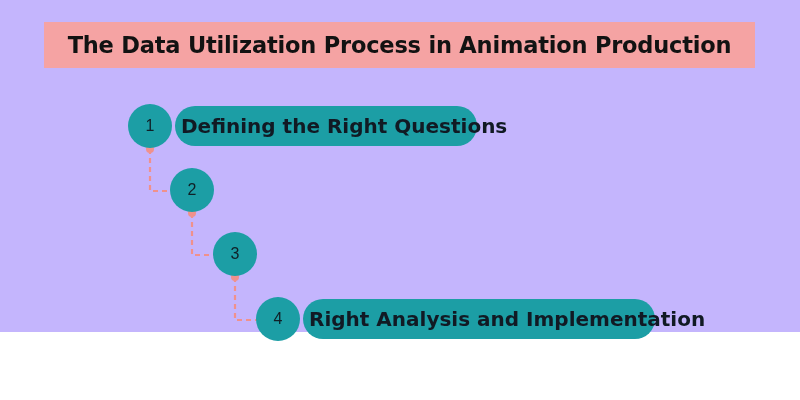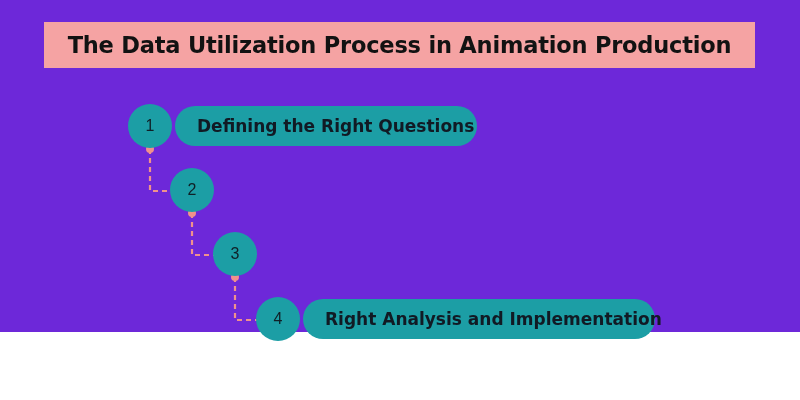--- a/index.html
+++ b/index.html
@@ -9,21 +9,21 @@
   body {
     width: 800px;
     height: 400px;
     overflow: hidden;
     font-family: "Liberation Sans", sans-serif;
   }
   #canvas {
     position: relative;
     width: 800px;
     height: 332px;
-    background: #6d28d9;
+    background: #c4b5fd;
   }
 
   
   #title-banner {
     position: absolute;
     left: 44px;
     top: 22px;
     width: 711px;
     height: 46px;
     background: #f5a3a3;
@@ -69,25 +69,25 @@
     top: 2px;
     height: 40px;
     background: #1c9ea5;
     border-radius: 20px;
     display: flex;
     align-items: center;
     z-index: 2;
   }
   .step-label {
     font-family: "DejaVu Sans", sans-serif;
-    font-size: 17px;
+    font-size: 20px;
     font-weight: bold;
     color: #111a24;
     white-space: nowrap;
-    padding-left: 22px;
+    padding-left: 6px;
   }
 
   
   .connector {
     position: absolute;
     z-index: 1;
     overflow: visible;
   }
 </style>
 </head>

